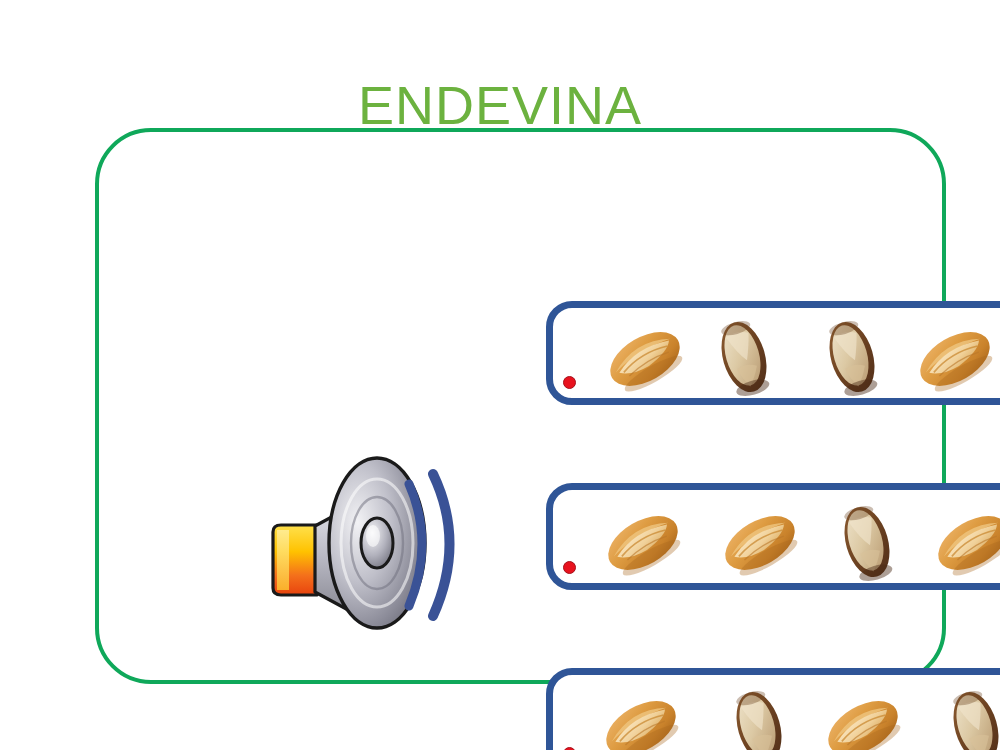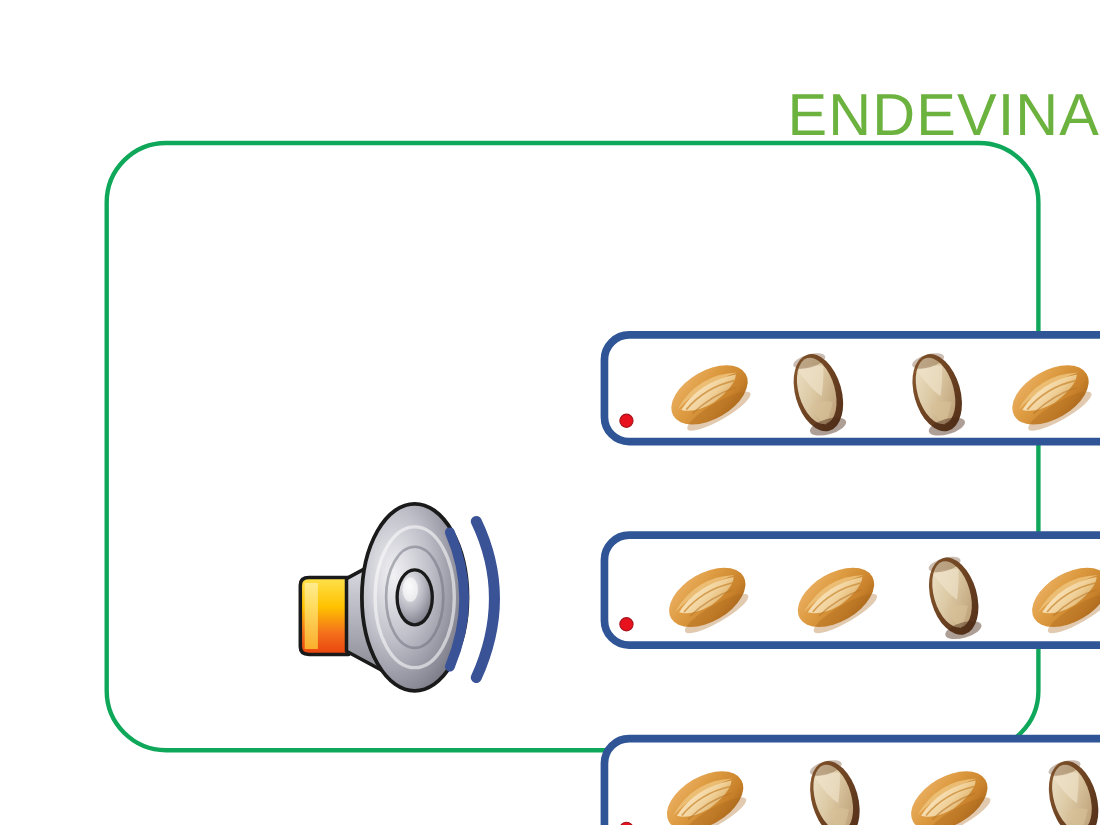--- a/index.html
+++ b/index.html
@@ -16,21 +16,21 @@
     font-family: "Liberation Sans", sans-serif;
     -webkit-font-smoothing: antialiased;
   }
 
   
   #page-title {
     position: absolute;
     left: 0;
     top: 42px;
     width: 1000px;
-    text-align: right;
+    text-align: center;
     font-family: "Liberation Sans", sans-serif;
     font-size: 54px;
     font-weight: 400;
     letter-spacing: 1px;
     color: #6CB23F;
     line-height: 1;
     user-select: none;
   }
 
   

